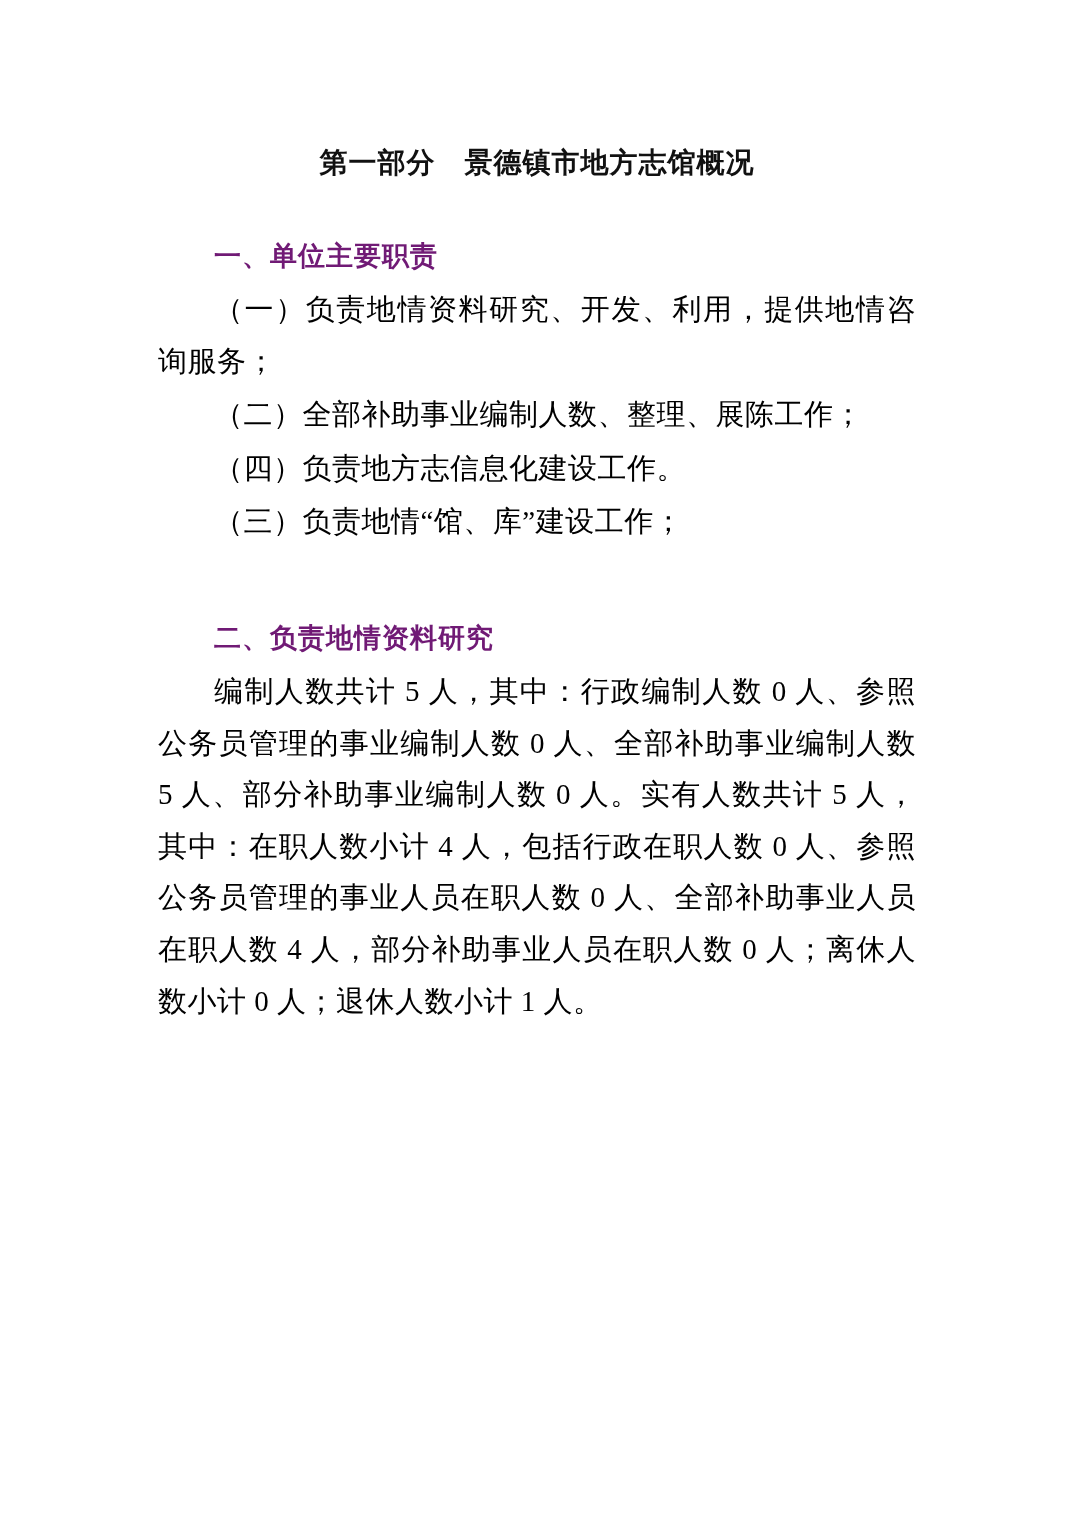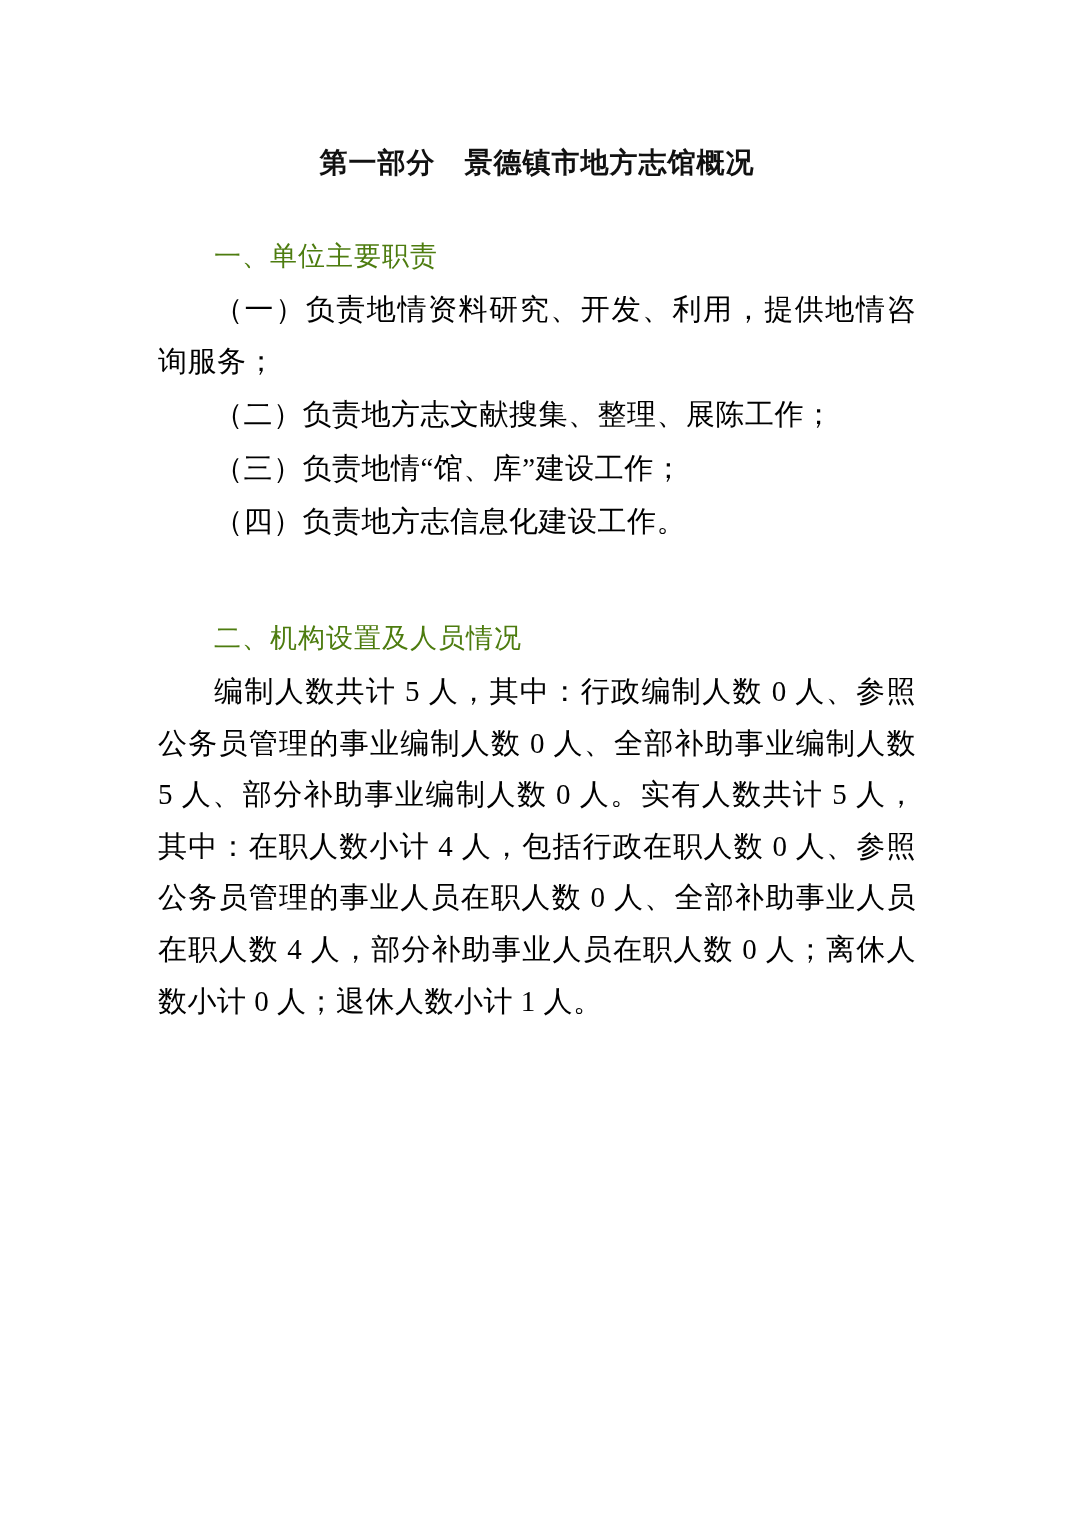--- a/index.html
+++ b/index.html
@@ -25,26 +25,26 @@
     text-align: center;
     font-family: "Liberation Sans", "DejaVu Sans", sans-serif;
     font-weight: bold;
     font-size: 28px;
     letter-spacing: 1px;
     margin: 24px 0 56px 0;
     color: #111;
   }
   .section-heading {
     font-family: "Liberation Sans", "DejaVu Sans", sans-serif;
-    font-weight: normal;
+    font-weight: bold;
     font-size: 27px;
     margin: 0 0 10px 0;
     text-indent: 56px;
     letter-spacing: 1px;
-    color: #4d7c0f;
+    color: #701a75;
   }
   .section-heading.second {
     margin-top: 72px;
   }
   .para {
     font-size: 29px;
     line-height: 1.78;
     text-indent: 56px;
     margin: 0;
     text-align: justify;
@@ -58,23 +58,23 @@
 </head>
 <body>
 
 <div class="page">
 
   <div class="doc-title">第一部分　景德镇市地方志馆概况</div>
 
   <div class="section">
     <div class="section-heading">一、单位主要职责</div>
     <p class="para">（一）负责地情资料研究、开发、利用，提供地情咨询服务；</p>
-    <p class="para">（二）负责地方志文献搜集、整理、展陈工作；</p>
+    <p class="para">（二）全部补助事业编制人数、整理、展陈工作；</p>
+    <p class="para">（四）负责地方志信息化建设工作。</p>
     <p class="para">（三）负责地情“馆、库”建设工作；</p>
-    <p class="para">（四）负责地方志信息化建设工作。</p>
   </div>
 
   <div class="section">
-    <div class="section-heading second">二、机构设置及人员情况</div>
+    <div class="section-heading second">二、负责地情资料研究</div>
     <p class="para">编制人数共计 5 人，其中：行政编制人数 0 人、参照公务员管理的事业编制人数 0 人、全部补助事业编制人数 5 人、部分补助事业编制人数 0 人。实有人数共计 5 人，其中：在职人数小计 4 人，包括行政在职人数 0 人、参照公务员管理的事业人员在职人数 0 人、全部补助事业人员在职人数 4 人，部分补助事业人员在职人数 0 人；离休人数小计 0 人；退休人数小计 1 人。</p>
   </div>
 
 </div>
 
 </body></html>

